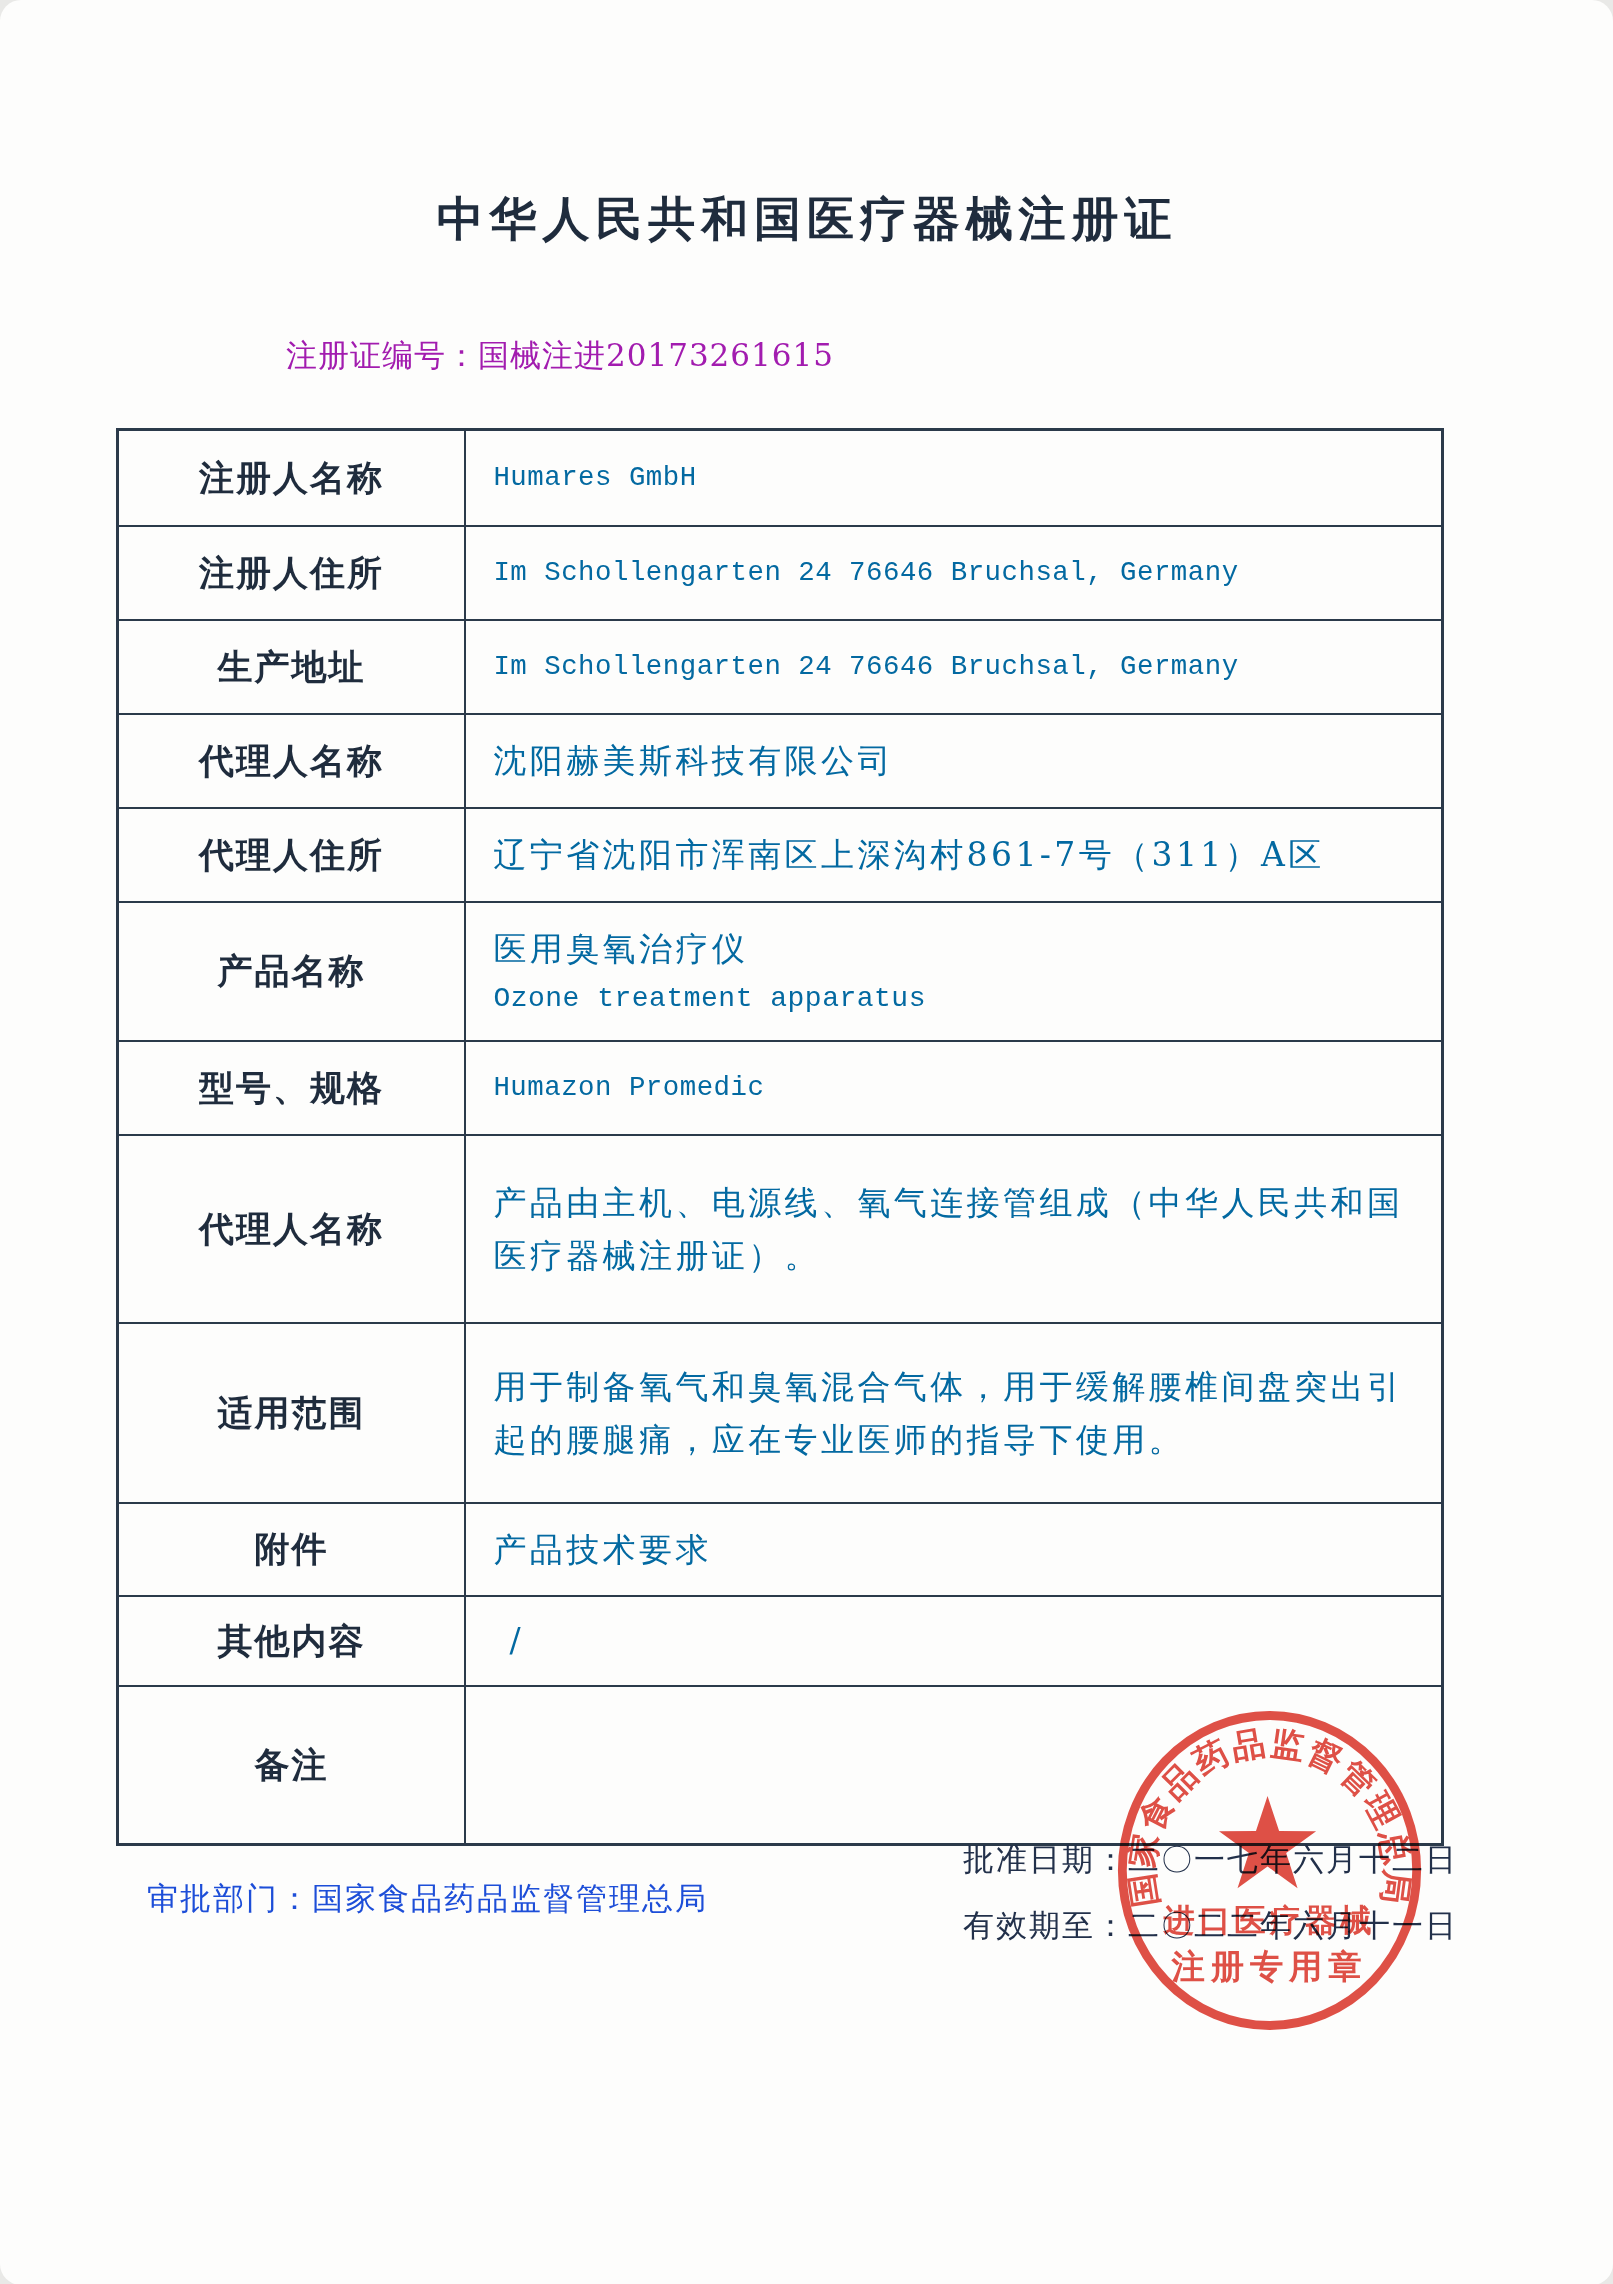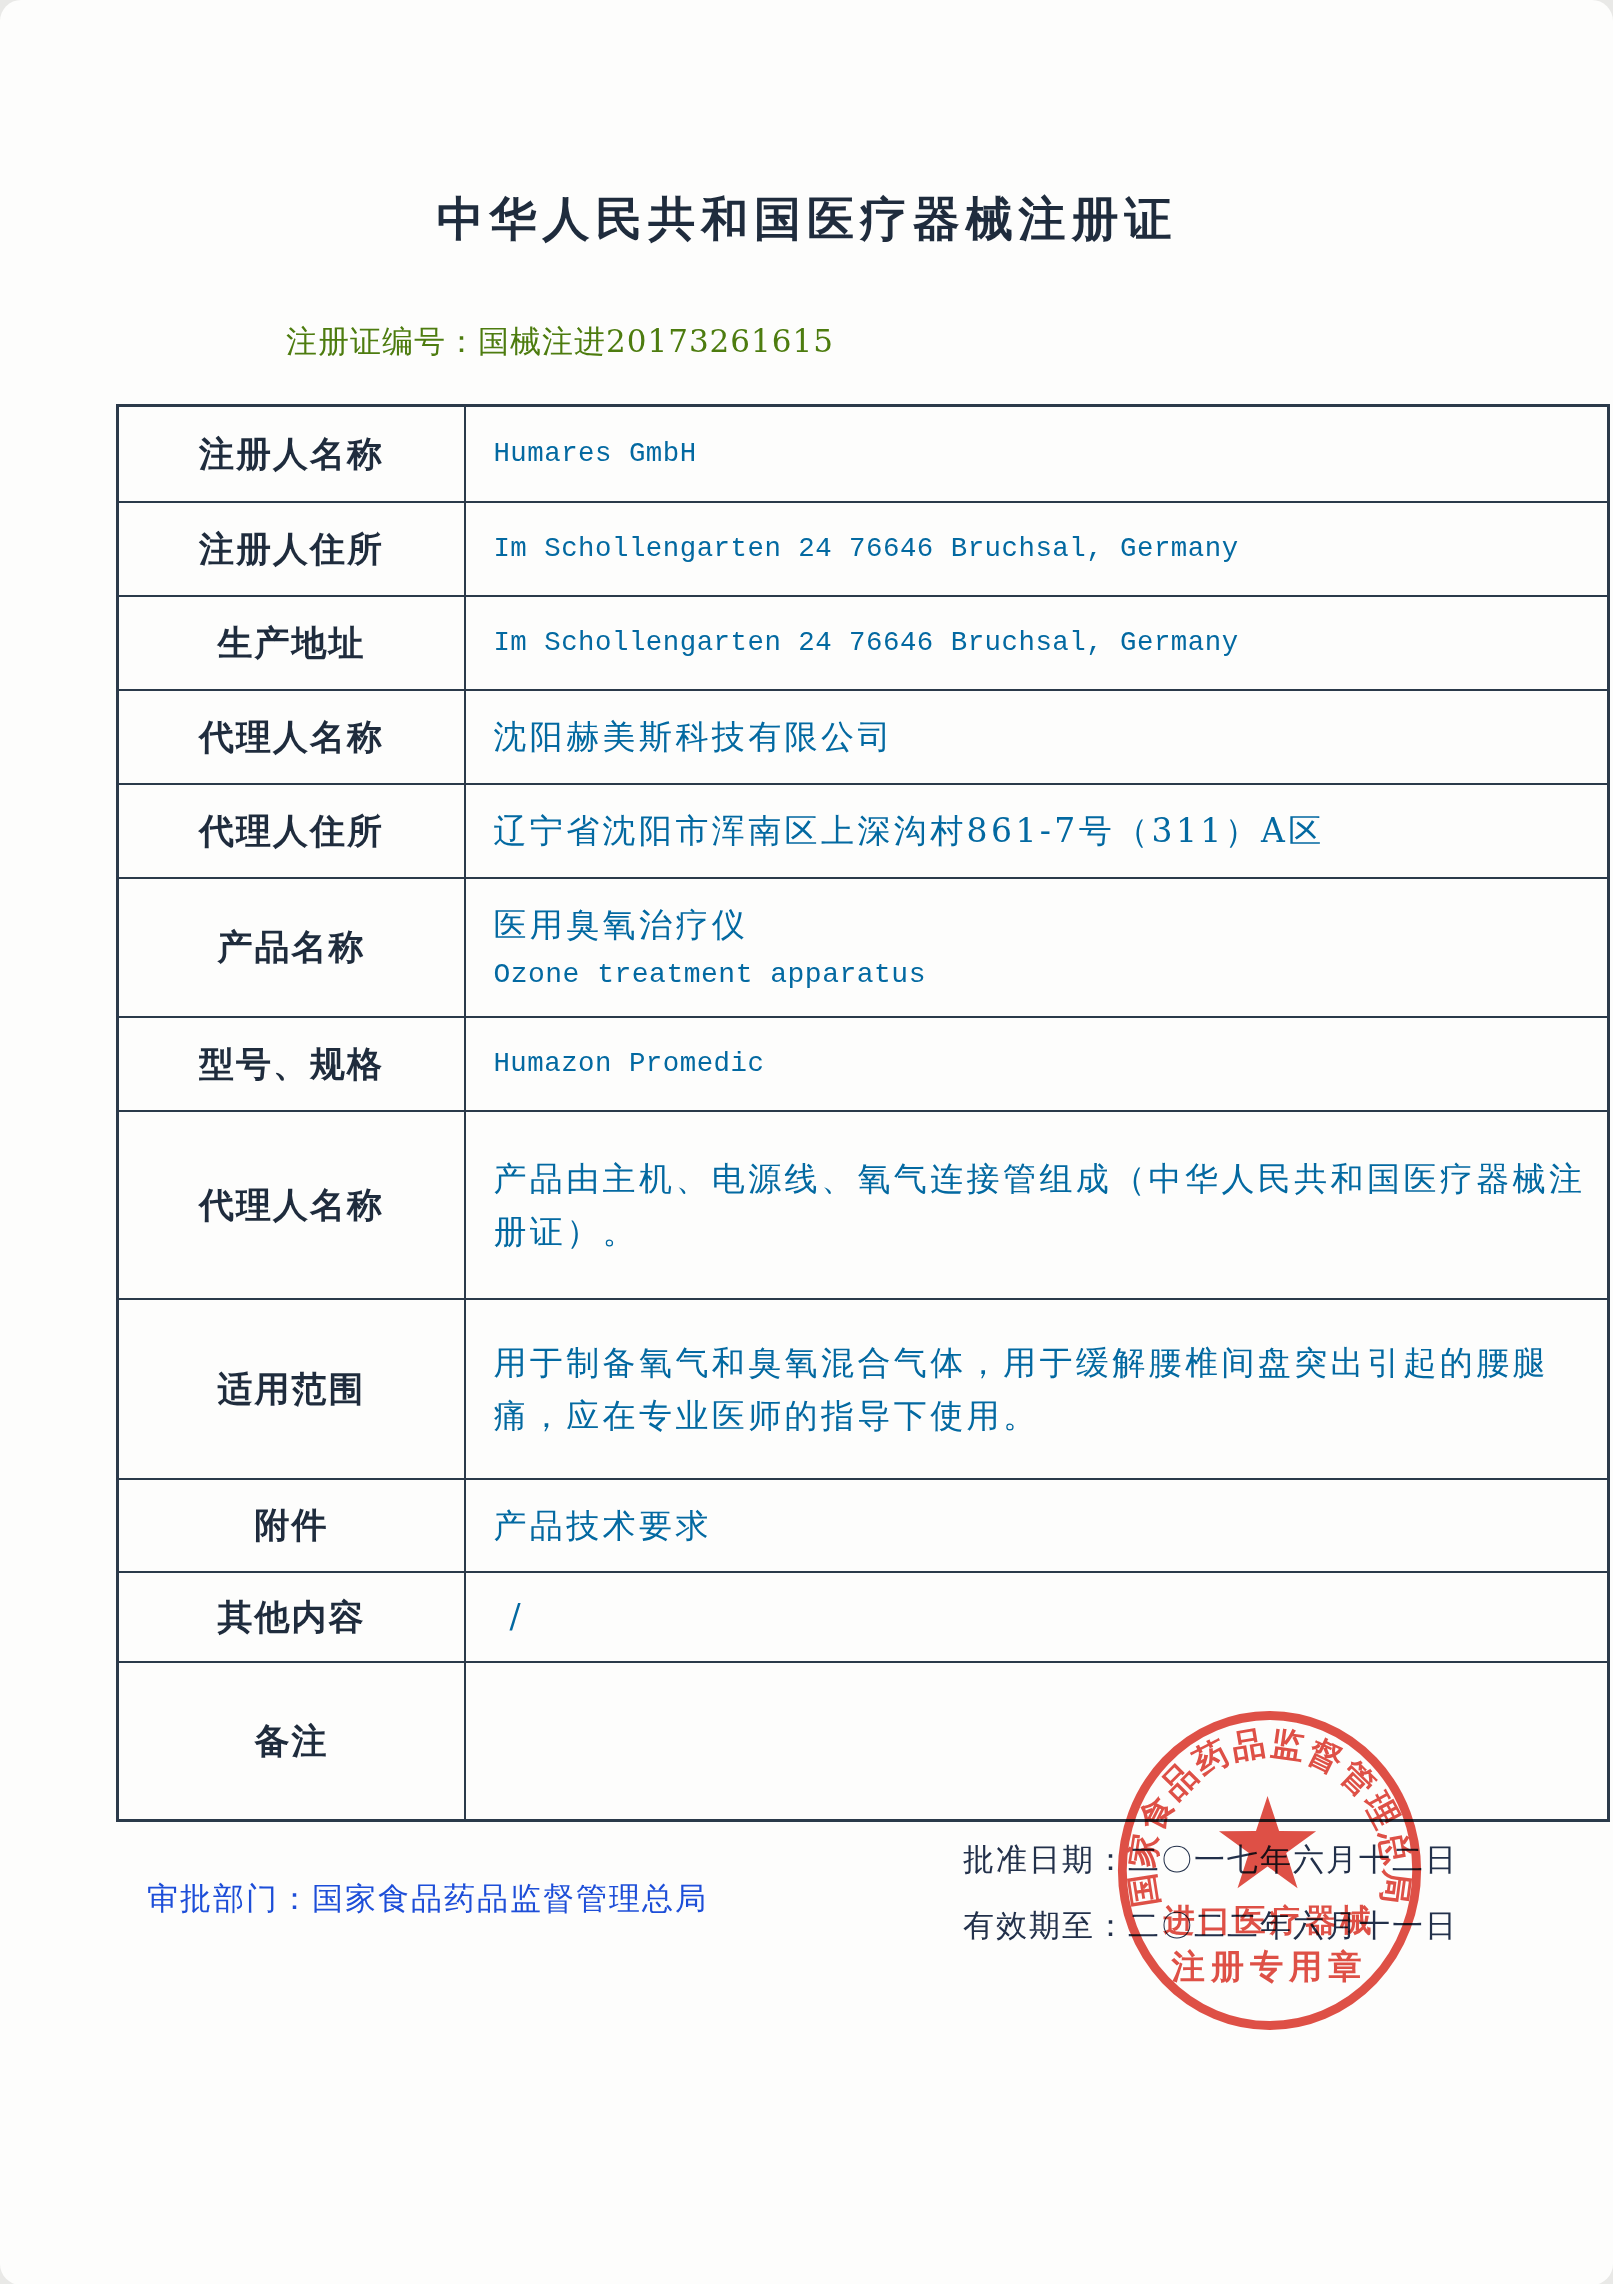--- a/index.html
+++ b/index.html
@@ -13,28 +13,28 @@
     border-radius:21px;
   }
   .title{
     position:absolute;left:116px;top:188px;width:1382px;
     text-align:center;
     font-family:"DejaVu Sans",sans-serif;
     font-size:47px;font-weight:700;letter-spacing:5.9px;
     color:#1f2c3d;
   }
   .regline{
-    position:absolute;left:286px;top:321px;
+    position:absolute;left:286px;top:335px;
     font-family:"DejaVu Serif","Liberation Serif",serif;
-    font-size:31px;letter-spacing:1px;color:#4d7c0f;
+    font-size:31px;letter-spacing:1px;color:#a21caf;
   }
   .regline .regno{font-family:"DejaVu Serif","Liberation Serif",serif;}
   
   .cert-table{
-    position:absolute;left:116px;top:404px;width:1494px;
+    position:absolute;left:116px;top:428px;width:1328px;
     border:3.9px solid #2b3a4a;
     box-sizing:border-box;
     background:transparent;
   }
   .row{display:flex;box-sizing:border-box;border-top:2.9px solid #2b3a4a;}
   .row:first-child{border-top:none;}
   .label-cell{
     width:347px;flex:0 0 347px;
     border-right:2.9px solid #2b3a4a;
     display:flex;align-items:center;justify-content:center;

